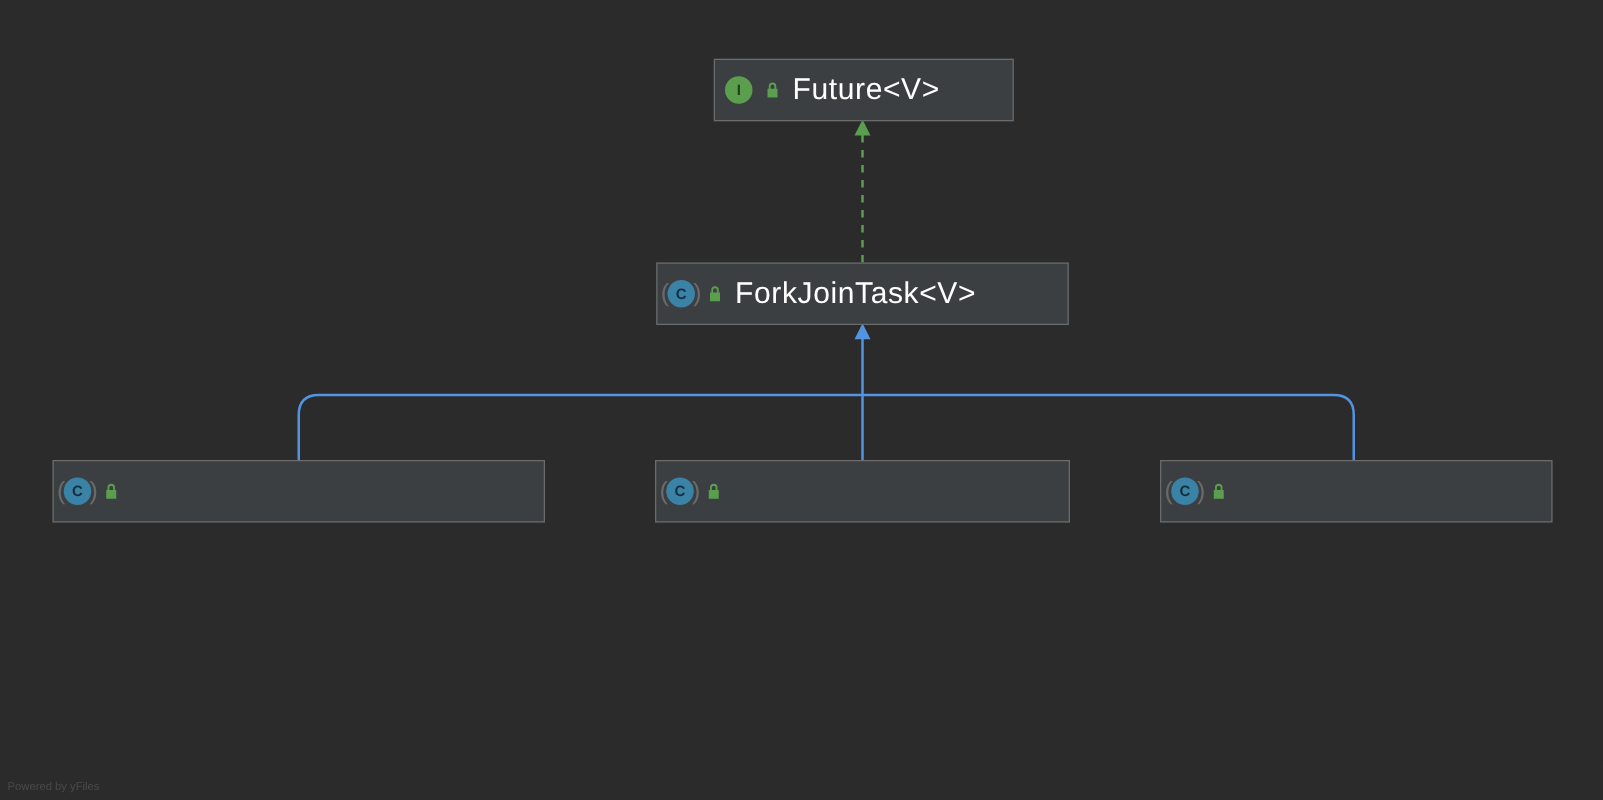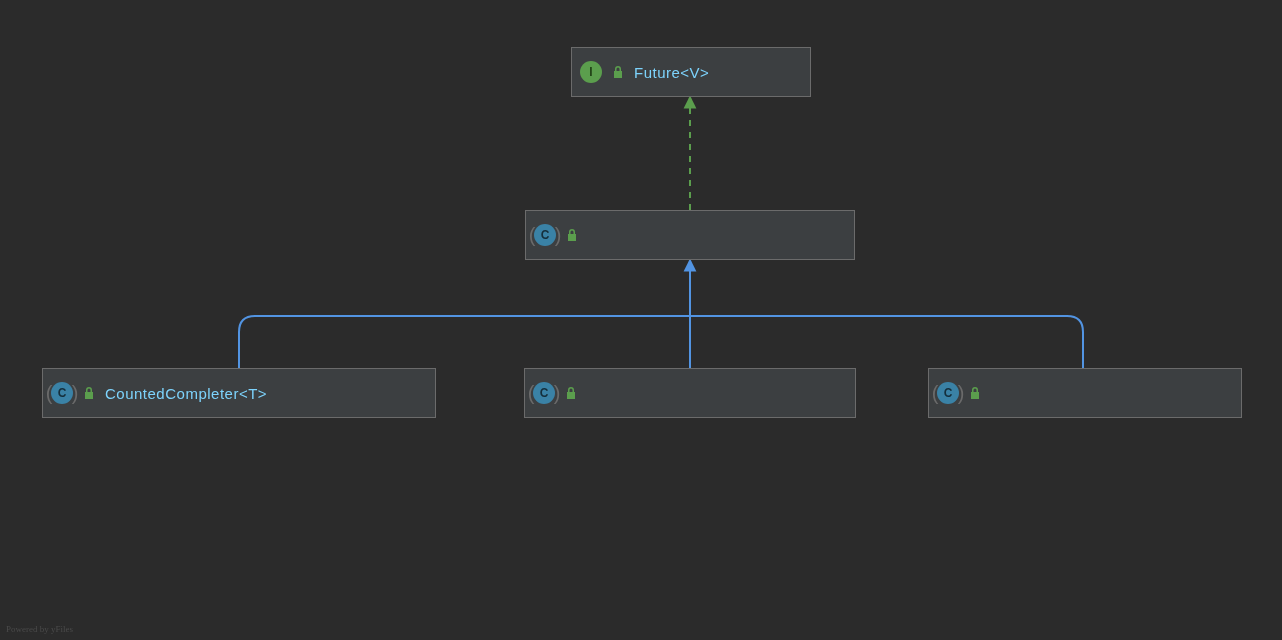--- a/index.html
+++ b/index.html
@@ -76,39 +76,39 @@
   }
   .badge-wrap.abstract .paren-l { left: -6px; }
   .badge-wrap.abstract .paren-r { right: -6px; }
   .lock {
     width: 16px;
     height: 16px;
     margin: 0 8px 0 6px;
     flex: none;
   }
   .label {
-    color: #7dd3fc;
-    font-size: 15px;
+    color: #ffffff;
+    font-size: 24px;
     letter-spacing: 0.5px;
   }
   svg.connectors {
     position: absolute;
     left: 0;
     top: 0;
     width: 1282px;
     height: 640px;
     pointer-events: none;
   }
   .watermark {
     position: absolute;
     left: 6px;
     bottom: 6px;
     color: #4a4a4a;
     font-size: 9px;
-    font-family: Liberation Serif, serif;
+    font-family: Liberation Sans, sans-serif;
   }
 </style>
 </head>
 <body>
 
 <div class="canvas">
 
   <svg class="connectors">
     <defs>
       <marker id="arrow-green" viewBox="0 0 10 10" refX="5" refY="5" markerWidth="8" markerHeight="8" orient="auto-start-reverse">
@@ -138,32 +138,32 @@
 
   <div class="node" style="left:525px; top:210px; width:330px; height:50px;">
     <div class="badge-wrap abstract">
       <span class="paren-l">(</span>
       <span class="badge class">C</span>
       <span class="paren-r">)</span>
     </div>
     <svg class="lock" viewBox="0 0 16 16">
       <path fill="#5b9e4d" d="M5 7V5a3 3 0 0 1 6 0v2h1v7H4V7h1zm1.5 0h3V5a1.5 1.5 0 0 0-3 0v2z"></path>
     </svg>
+    <span class="label">ForkJoinTask&lt;V&gt;</span>
   </div>
 
   <div class="node" style="left:42px; top:368px; width:394px; height:50px;">
     <div class="badge-wrap abstract">
       <span class="paren-l">(</span>
       <span class="badge class">C</span>
       <span class="paren-r">)</span>
     </div>
     <svg class="lock" viewBox="0 0 16 16">
       <path fill="#5b9e4d" d="M5 7V5a3 3 0 0 1 6 0v2h1v7H4V7h1zm1.5 0h3V5a1.5 1.5 0 0 0-3 0v2z"></path>
     </svg>
-    <span class="label">CountedCompleter&lt;T&gt;</span>
   </div>
 
   <div class="node" style="left:524px; top:368px; width:332px; height:50px;">
     <div class="badge-wrap abstract">
       <span class="paren-l">(</span>
       <span class="badge class">C</span>
       <span class="paren-r">)</span>
     </div>
     <svg class="lock" viewBox="0 0 16 16">
       <path fill="#5b9e4d" d="M5 7V5a3 3 0 0 1 6 0v2h1v7H4V7h1zm1.5 0h3V5a1.5 1.5 0 0 0-3 0v2z"></path>

